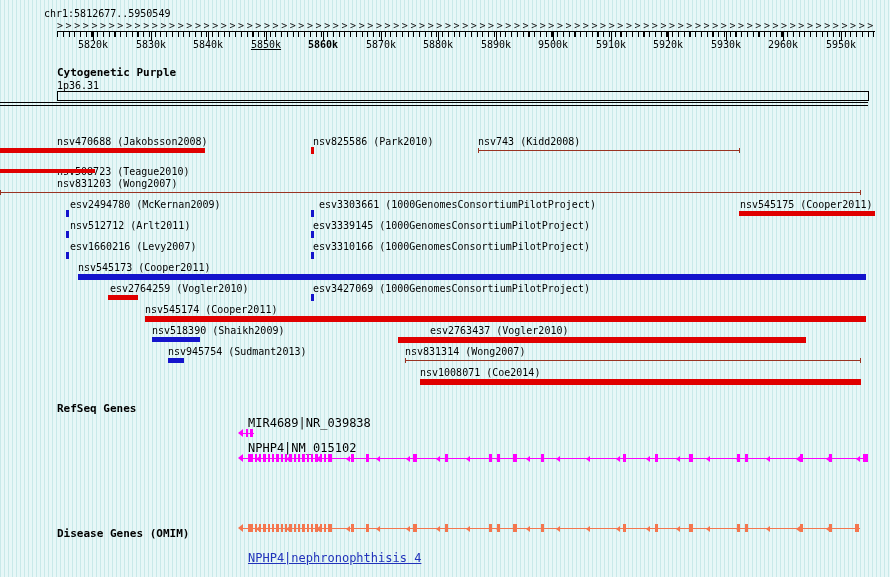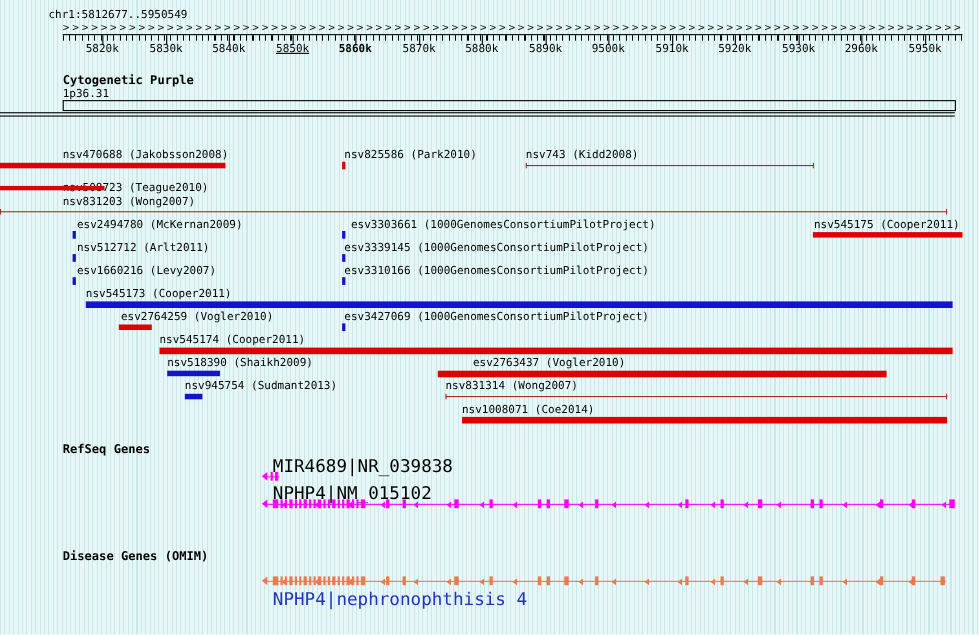--- a/index.html
+++ b/index.html
@@ -28,23 +28,23 @@
   .feat-label{position:absolute;font-size:10px;line-height:11px;white-space:nowrap}
   .glyph{position:absolute}
   .glyph.bar{background:currentColor}
   .glyph.tick{width:3px;height:7px;background:currentColor}
   .glyph.line{height:1px;background:currentColor}
   .glyph.line::before,.glyph.line::after{content:"";position:absolute;top:-2px;width:1px;height:5px;background:currentColor}
   .glyph.line::before{left:0}
   .glyph.line::after{right:0}
   #refseq-title{left:57px;top:403px}
   #refseq-track{left:0;top:417px;width:890px;height:62px}
-  #omim-title{left:57px;top:500px}
+  #omim-title{left:57px;top:528px}
   #omim-track{left:0;top:523px;width:890px;height:42px}
-  .gene-label{position:absolute;font-size:16px;line-height:11px;white-space:nowrap}
+  .gene-label{position:absolute;font-size:12px;line-height:11px;white-space:nowrap}
   .gene-line{position:absolute;height:1px}
   .gene-arrow{position:absolute;width:0;height:0;border-top:3px solid transparent;
     border-bottom:3px solid transparent;border-right:4px solid currentColor}
   .gene-arrow.big{border-top:4px solid transparent;border-bottom:4px solid transparent;
     border-right:5px solid currentColor;margin-top:-1px}
   .exon{position:absolute;height:8px}
 </style>
 </head>
 <body>
 
@@ -202,21 +202,21 @@
       <div class="exon" style="left: 689px; top: 37px; width: 4px; background: rgb(255, 0, 255);"></div>
       <div class="exon" style="left: 737px; top: 37px; width: 3px; background: rgb(255, 0, 255);"></div>
       <div class="exon" style="left: 745px; top: 37px; width: 3px; background: rgb(255, 0, 255);"></div>
       <div class="exon" style="left: 800px; top: 37px; width: 3px; background: rgb(255, 0, 255);"></div>
       <div class="exon" style="left: 829px; top: 37px; width: 3px; background: rgb(255, 0, 255);"></div>
       <div class="exon" style="left: 863px; top: 37px; width: 5px; background: rgb(255, 0, 255);"></div>
     </div>
 
   <div id="omim-title" class="abs hdr">Disease Genes (OMIM)</div>
   <div id="omim-track" class="abs">
-      <div class="gene-label" style="left: 248px; top: 16px; color: rgb(34, 51, 187);">NPHP4|nephronophthisis 4</div>
+      <div class="gene-label" style="left: 248px; top: 30px; color: rgb(34, 51, 187); text-decoration: underline;">NPHP4|nephronophthisis 4</div>
       <div class="gene-line" style="left: 240px; top: 5px; width: 620px; background: rgb(244, 118, 78);"></div>
       <div class="gene-arrow big" style="left: 238px; top: 2px; color: rgb(244, 118, 78);"></div>
       <div class="gene-arrow" style="left: 256px; top: 3px; color: rgb(244, 118, 78);"></div>
       <div class="gene-arrow" style="left: 286px; top: 3px; color: rgb(244, 118, 78);"></div>
       <div class="gene-arrow" style="left: 316px; top: 3px; color: rgb(244, 118, 78);"></div>
       <div class="gene-arrow" style="left: 346px; top: 3px; color: rgb(244, 118, 78);"></div>
       <div class="gene-arrow" style="left: 376px; top: 3px; color: rgb(244, 118, 78);"></div>
       <div class="gene-arrow" style="left: 406px; top: 3px; color: rgb(244, 118, 78);"></div>
       <div class="gene-arrow" style="left: 436px; top: 3px; color: rgb(244, 118, 78);"></div>
       <div class="gene-arrow" style="left: 466px; top: 3px; color: rgb(244, 118, 78);"></div>

